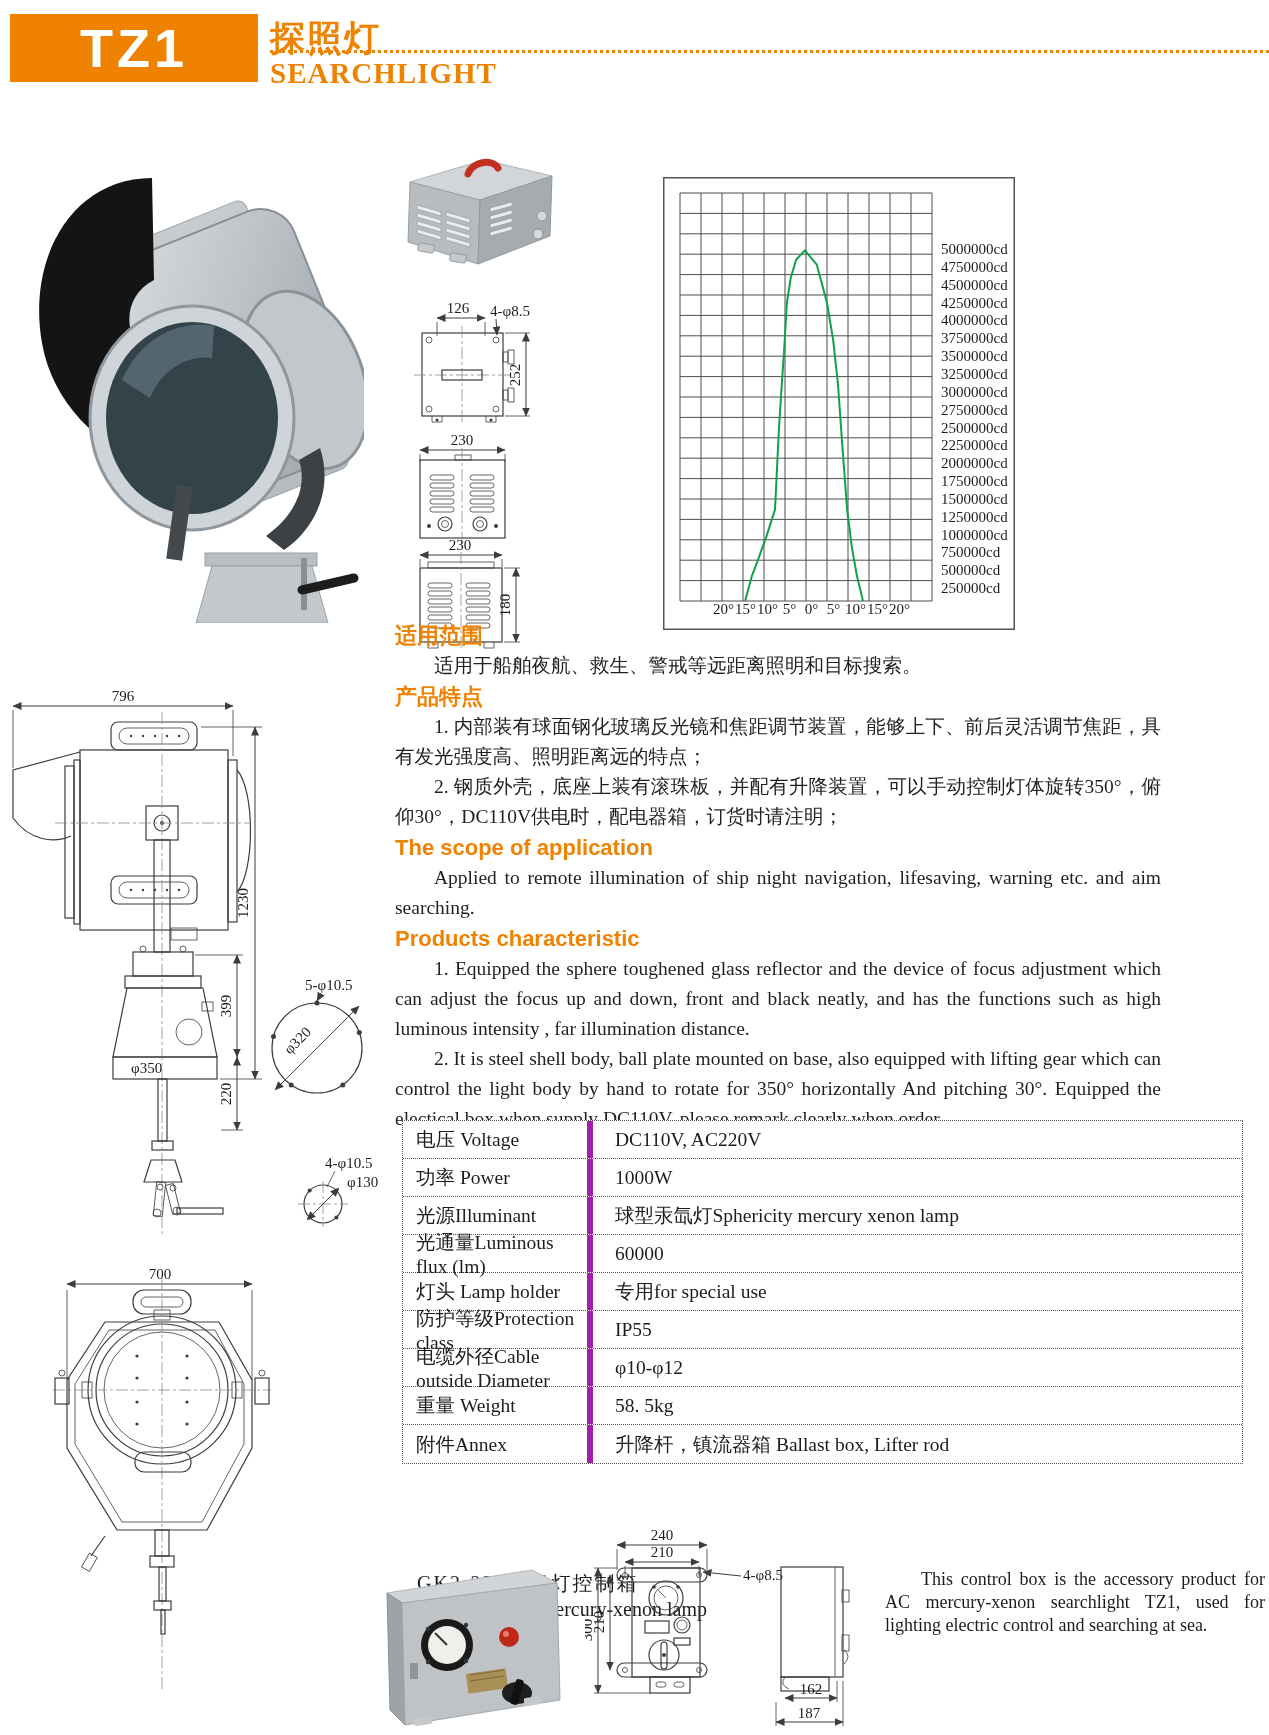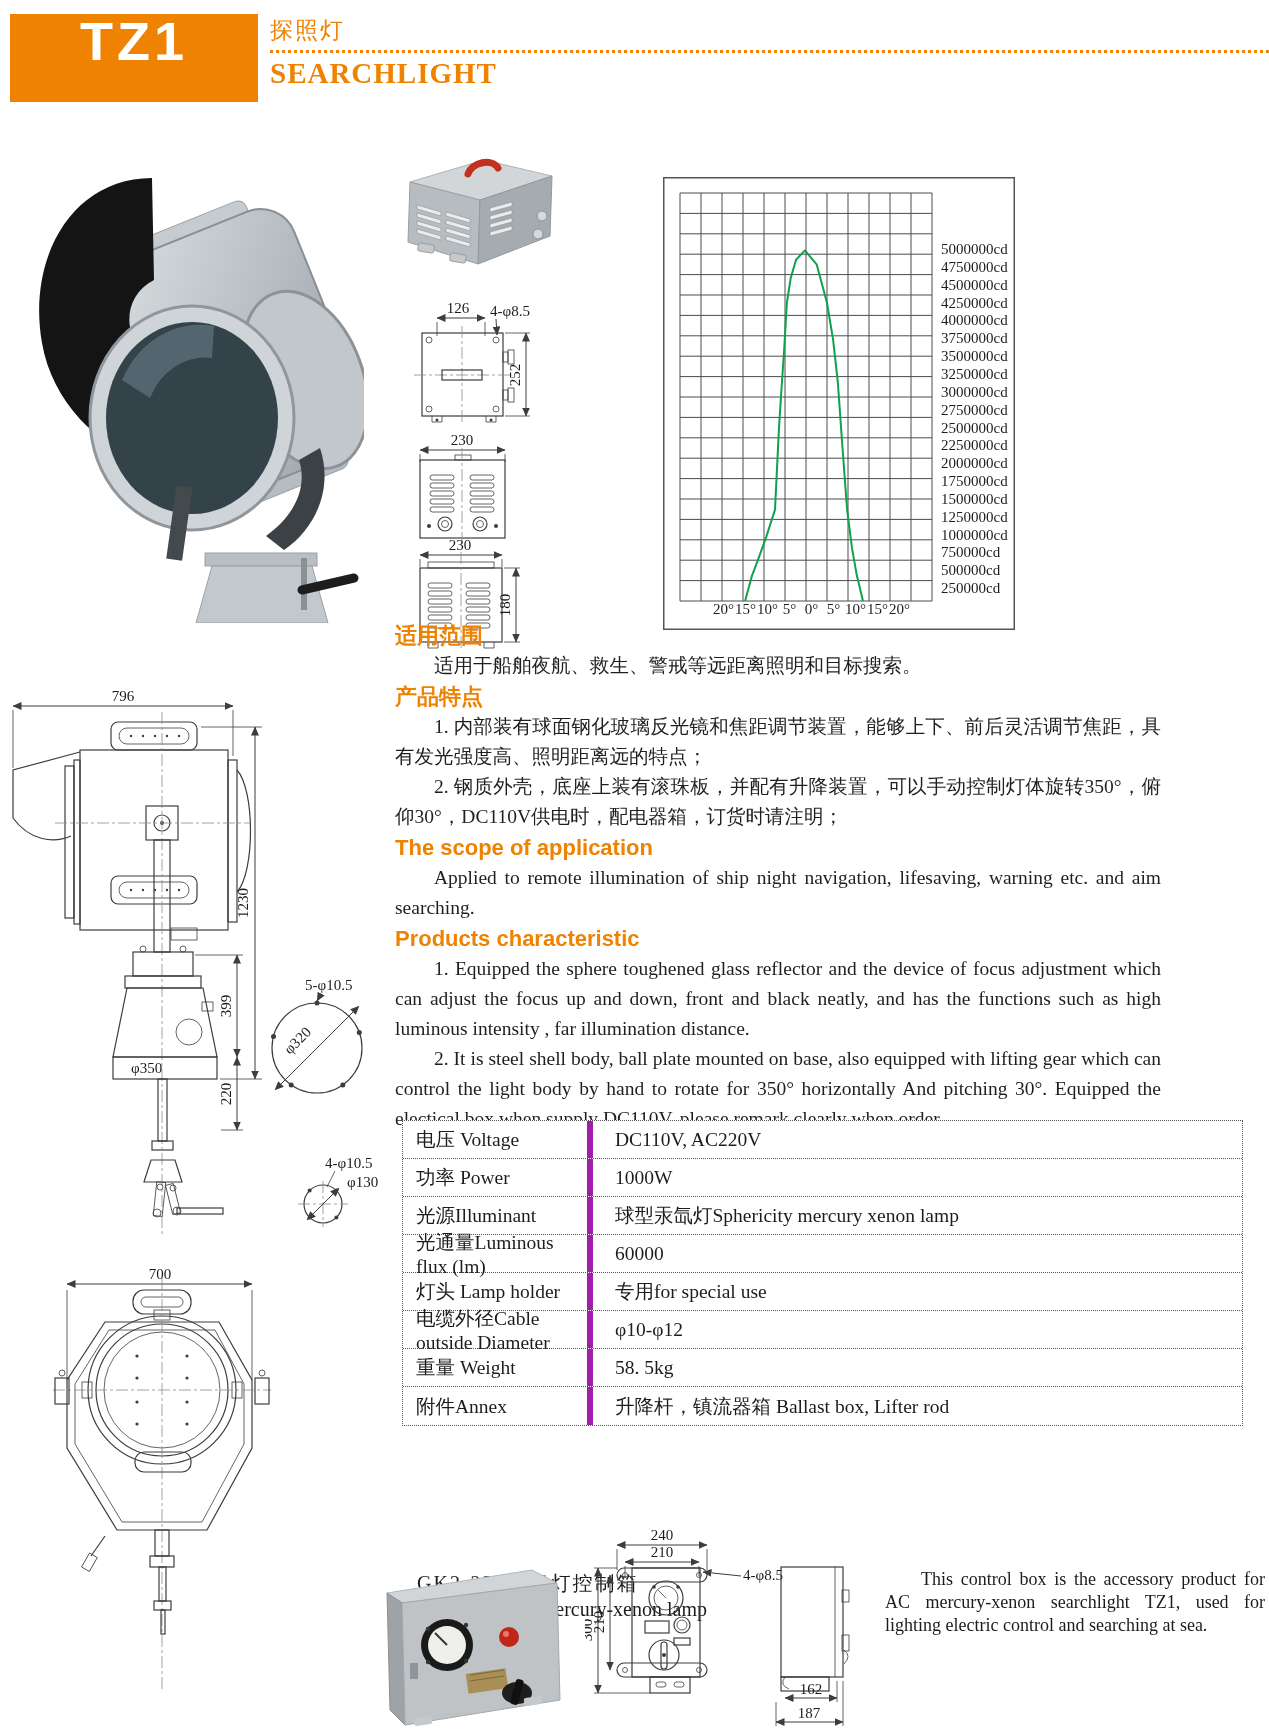--- a/index.html
+++ b/index.html
@@ -3,26 +3,26 @@
 <meta charset="utf-8">
 <style>
   :root{ --accent:#ef8200; }
   *{margin:0;padding:0;box-sizing:border-box}
   html,body{background:#fff}
   body{font-family:"Liberation Serif",serif;color:#1c1c1c}
   .page{position:relative;width:1269px;height:1735px;background:#fff;overflow:hidden}
   .abs{position:absolute}
 
   
-  .logo-box{left:10px;top:14px;width:248px;height:88px;background:var(--accent);
-    display:flex;justify-content:center}
+  .logo-box{left:10px;top:14px;width:248px;height:68px;background:var(--accent);
+    display:flex;align-items:center;justify-content:center}
   .logo-text{font-family:"Liberation Sans",sans-serif;font-weight:bold;font-size:54px;
     color:#fff;letter-spacing:4px;line-height:1}
-  .title-zh{left:270px;top:15px;font-family:"Liberation Sans",sans-serif;font-weight:normal;
-    font-size:23px;color:var(--accent);letter-spacing:2px}
+  .title-zh{left:270px;top:15px;font-family:"Liberation Sans",sans-serif;font-weight:bold;
+    font-size:35px;color:var(--accent);letter-spacing:2px}
   .dotline{left:270px;top:50px;width:999px;height:0;border-top:3px dotted var(--accent)}
   .title-en{left:270px;top:57px;font-family:Liberation Serif, serif;font-weight:bold;
     font-size:29px;color:var(--accent);letter-spacing:1px}
 
   
   .text-col{left:395px;top:620px;width:766px}
   .h-orange{font-family:"Liberation Sans",sans-serif;font-weight:bold;font-size:22px;
     color:var(--accent);line-height:27px;margin:2px 0}
   .para{font-size:19.5px;line-height:30px;text-indent:2em;text-align:justify;color:#1f1f1f}
 
@@ -406,20 +406,24 @@
       </div>
       <div class="spec-row">
         <div class="spec-label">光通量Luminous flux (lm)</div>
         <div class="spec-value">60000</div>
       </div>
       <div class="spec-row">
         <div class="spec-label">灯头 Lamp holder</div>
         <div class="spec-value">专用for special use</div>
       </div>
       <div class="spec-row">
+        <div class="spec-label">防护等级Protection class</div>
+        <div class="spec-value">IP55</div>
+      </div>
+      <div class="spec-row">
         <div class="spec-label">电缆外径Cable outside Diameter</div>
         <div class="spec-value">φ10-φ12</div>
       </div>
       <div class="spec-row">
         <div class="spec-label">重量 Weight</div>
         <div class="spec-value">58. 5kg</div>
       </div>
       <div class="spec-row">
         <div class="spec-label">附件Annex</div>
         <div class="spec-value">升降杆，镇流器箱 Ballast box, Lifter rod</div>

